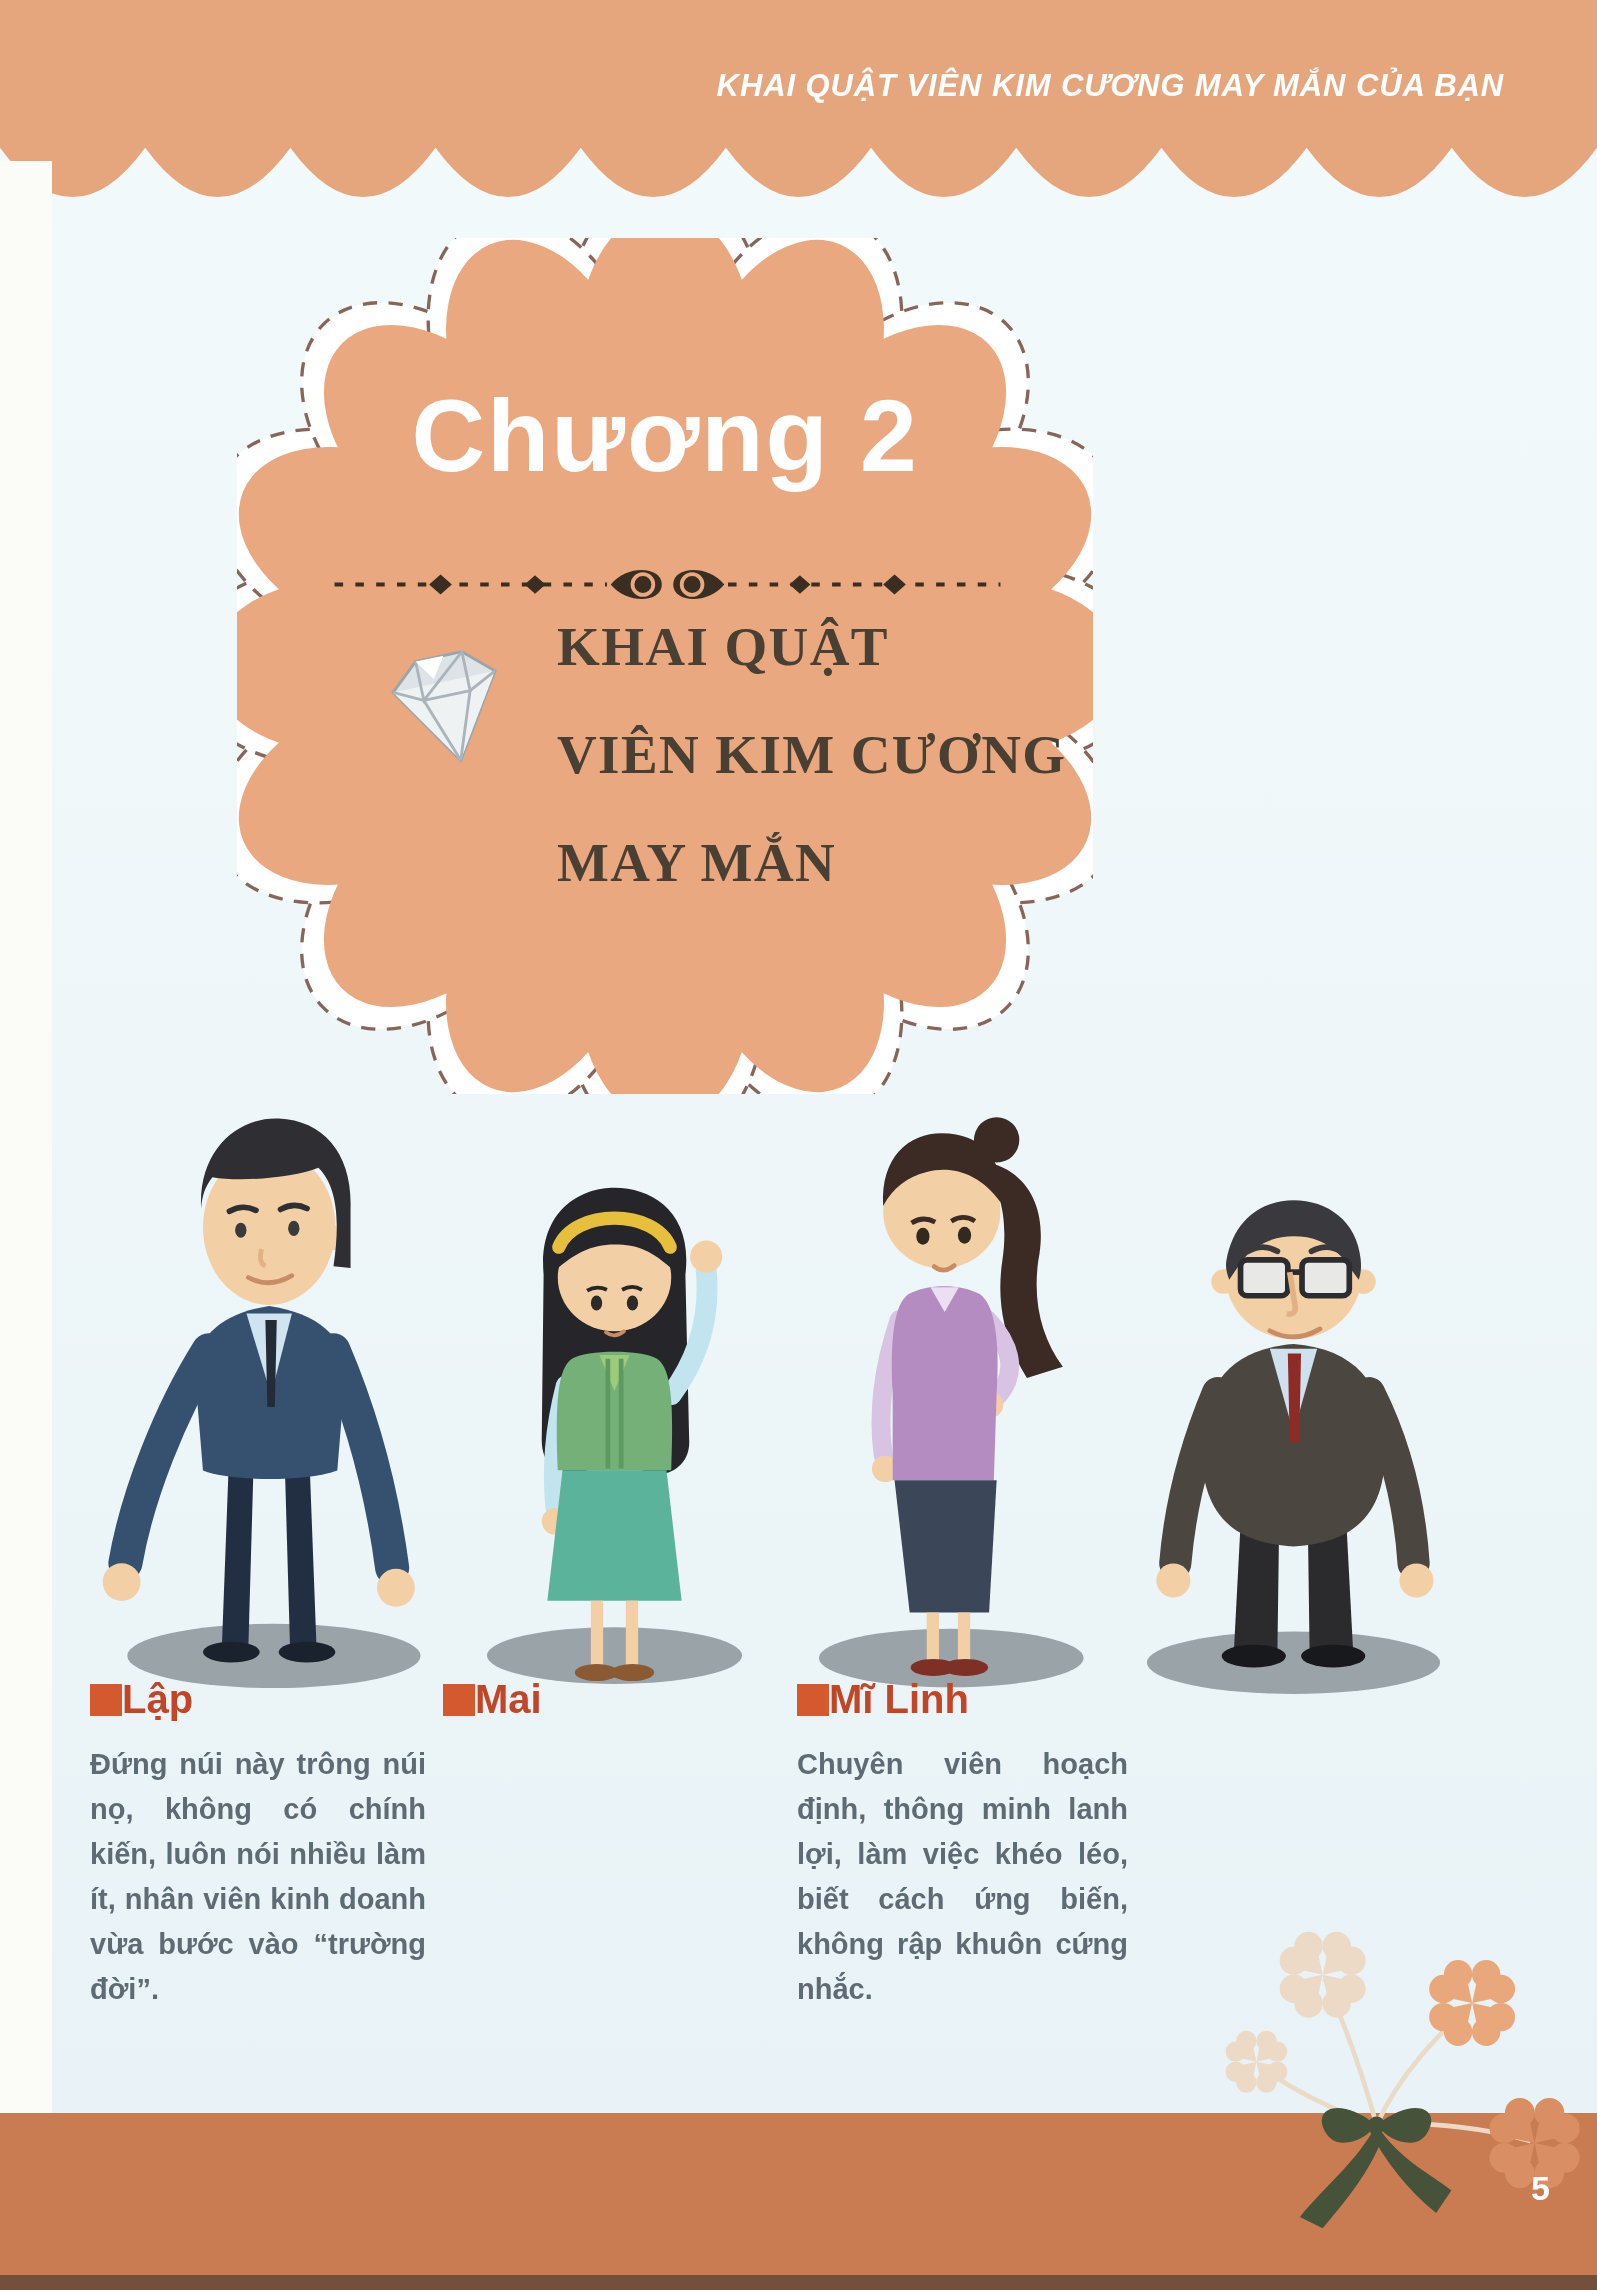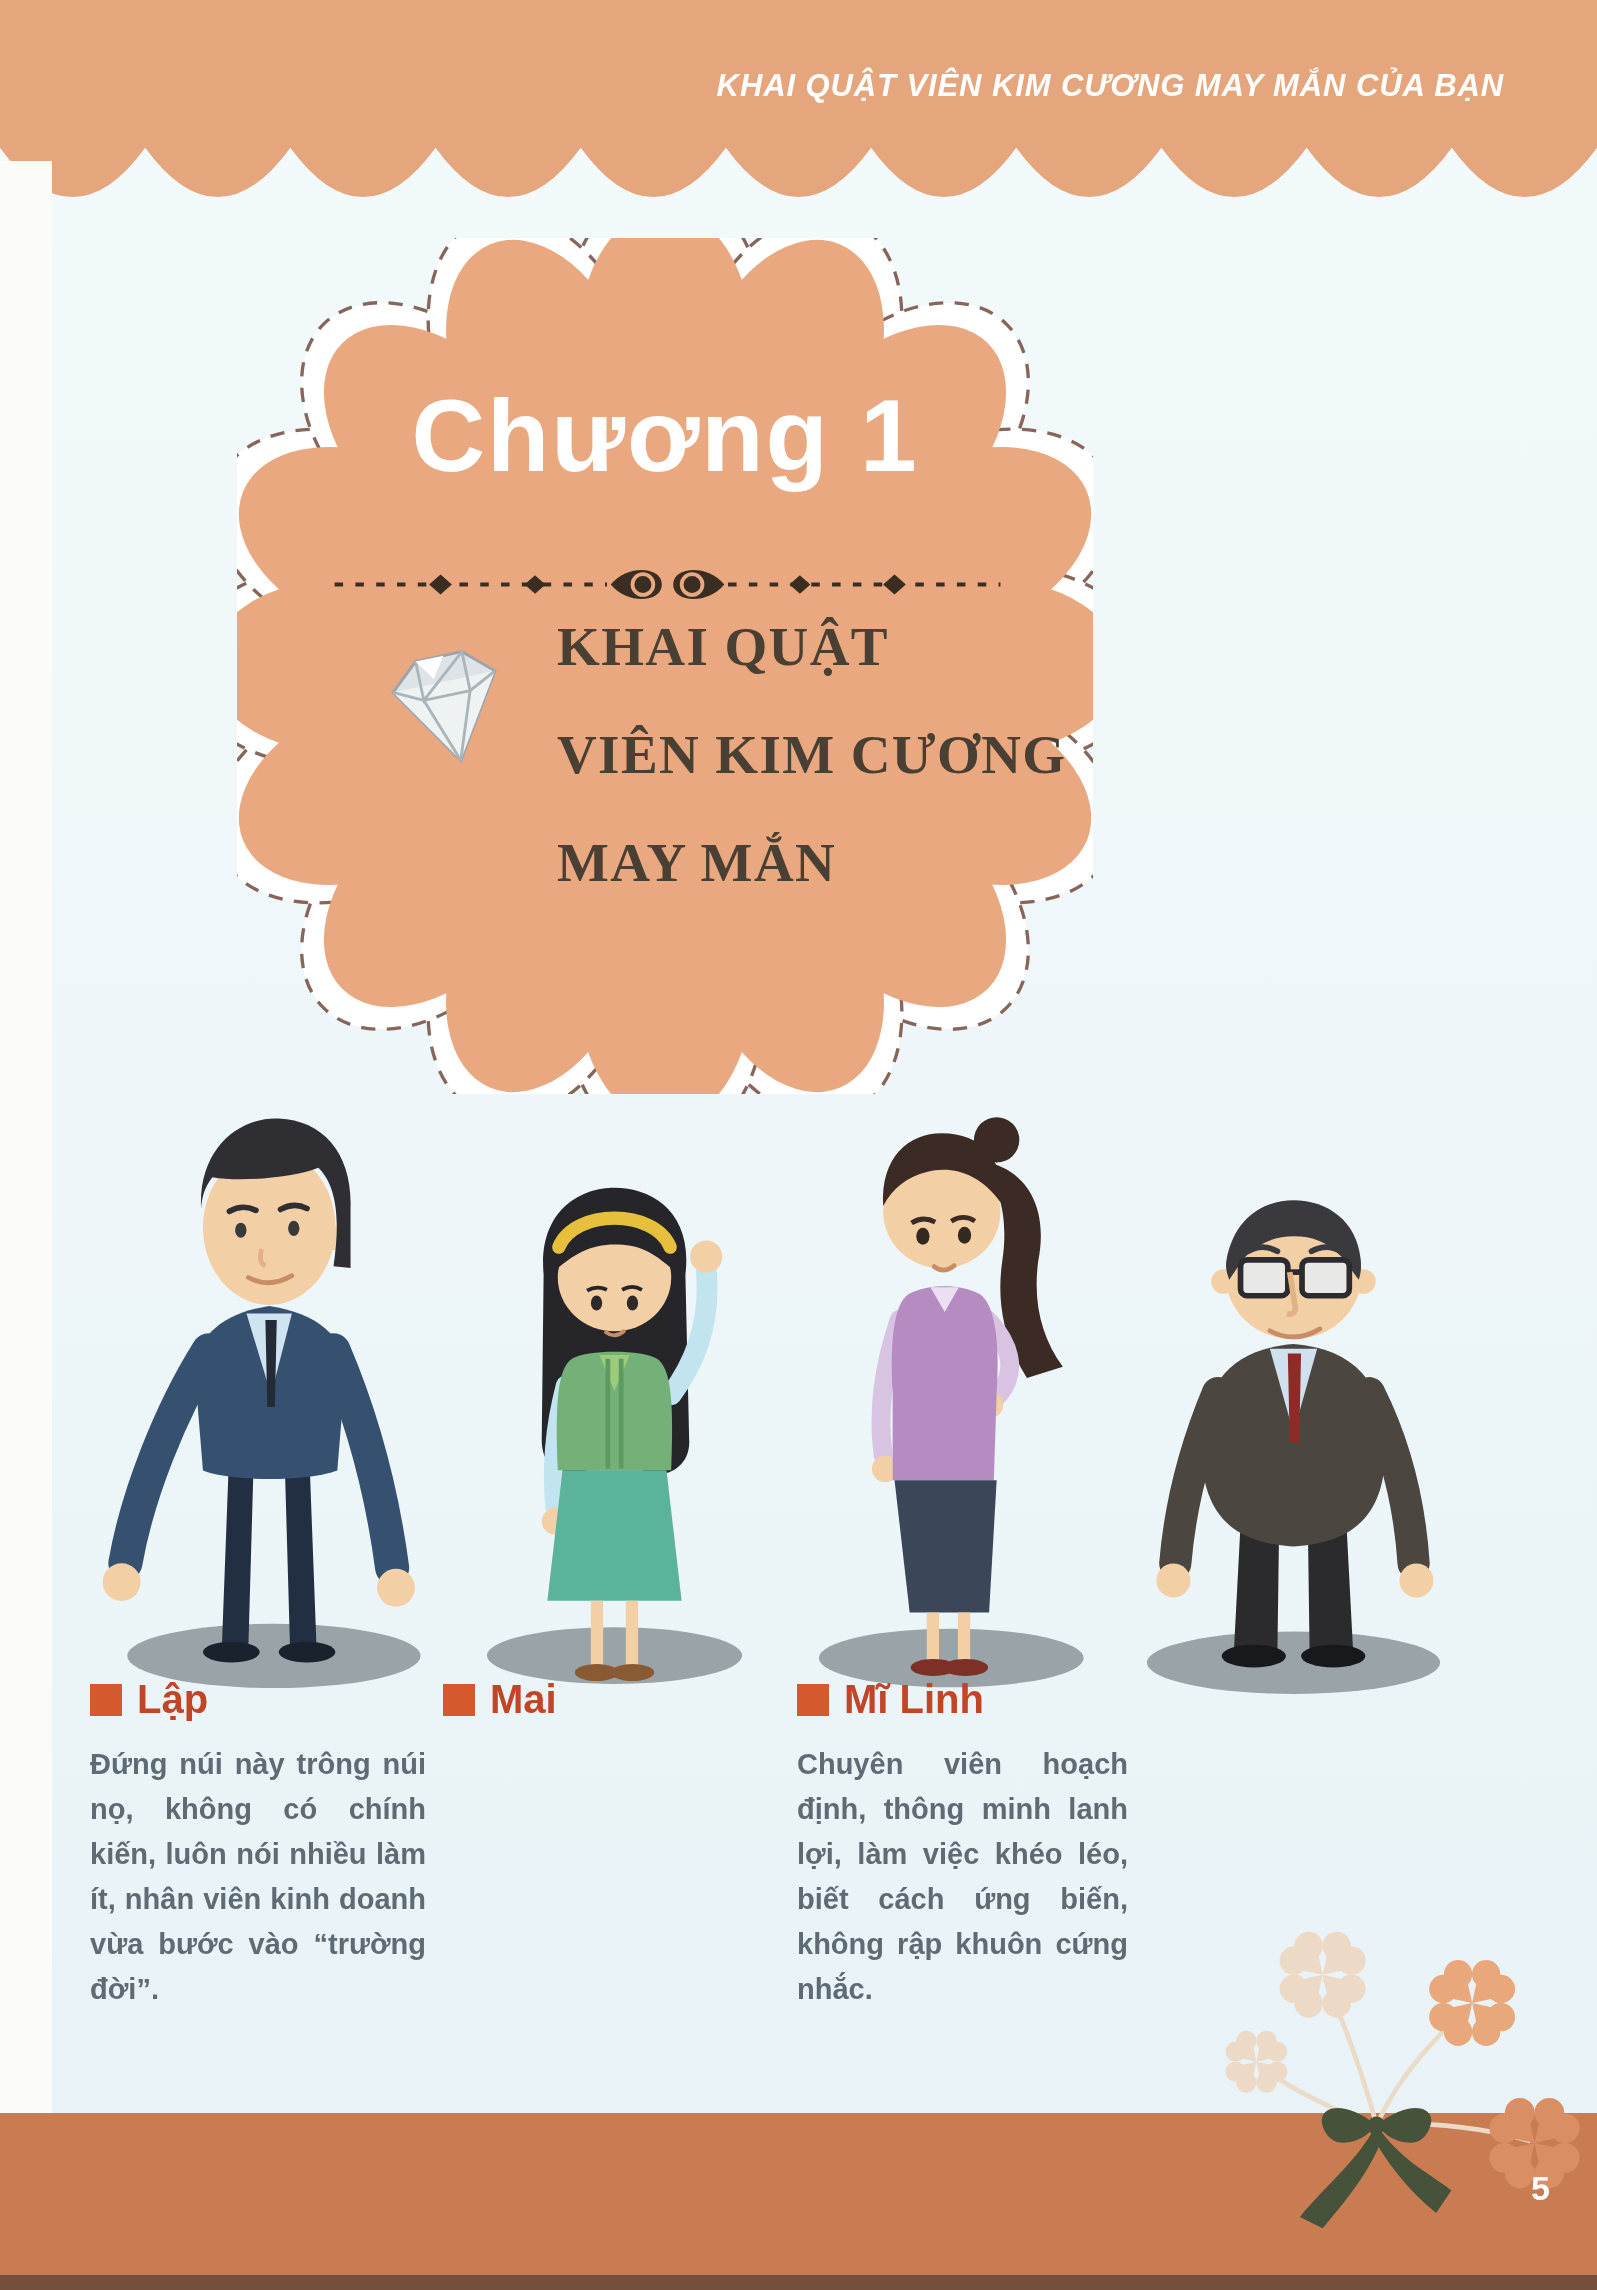--- a/index.html
+++ b/index.html
@@ -28,21 +28,21 @@
   #char-lap{left:80px;top:1052px;width:350px;height:644px;}
   #char-mai{left:468px;top:1156px;width:293px;height:535px;}
   #char-milinh{left:800px;top:1081px;width:312px;height:615px;}
   #char-tran{left:1128px;top:1166px;width:331px;height:530px;}
   
   .col{position:absolute;top:1677px;}
   #col-1{left:90px;width:336px;}
   #col-2{left:443px;width:331px;}
   #col-3{left:797px;width:331px;}
   #col-4{left:1123px;width:352px;}
-  .name-row{display:flex;align-items:center;gap:15px;height:45px;}
+  .name-row{display:flex;align-items:center;height:45px;}
   .bullet{width:32px;height:32px;background:#d4592f;flex:0 0 auto;}
   .char-name{font-size:40px;font-weight:bold;color:#c24527;white-space:nowrap;}
   .desc{margin-top:20px;font-size:29px;line-height:1.55;color:#5e6b74;
         font-weight:bold;text-align:justify;}
   
   .bottom-band{position:absolute;left:0;top:2113px;width:1597px;height:177px;background:#c97b52;}
   .bottom-edge{position:absolute;left:0;top:2275px;width:1597px;height:15px;background:#74503c;}
   .page-number{position:absolute;left:1512px;top:2169px;width:57px;text-align:center;
                color:#ffffff;font-size:34px;font-weight:bold;}
   .bouquet{position:absolute;left:1211px;top:1931px;width:386px;height:322px;}
@@ -106,21 +106,21 @@
         <use href="#petI" transform="rotate(225 450 450)"></use>
           <use href="#petI" transform="rotate(247.5 450 450)"></use>
         <use href="#petI" transform="rotate(270 450 450)"></use>
           <use href="#petI" transform="rotate(292.5 450 450)"></use>
         <use href="#petI" transform="rotate(315 450 450)"></use>
           <use href="#petI" transform="rotate(337.5 450 450)"></use>
       </g>
       <circle cx="450" cy="450" r="350" fill="#e9a87f"></circle>
     </svg>
 
-    <div class="chapter">Chương 1</div>
+    <div class="chapter">Chương 2</div>
 
     <svg class="divider" viewBox="0 0 720 56">
       <g stroke="#3a2d22" stroke-width="4" fill="#3a2d22">
         <line x1="8" y1="28" x2="296" y2="28" stroke-dasharray="9 13"></line>
         <line x1="424" y1="28" x2="712" y2="28" stroke-dasharray="9 13"></line>
         <polygon points="120,20 129,28 120,36 111,28"></polygon>
         <polygon points="220,21 228,28 220,35 212,28"></polygon>
         <polygon points="500,21 508,28 500,35 492,28"></polygon>
         <polygon points="600,20 609,28 600,36 591,28"></polygon>
       </g>

